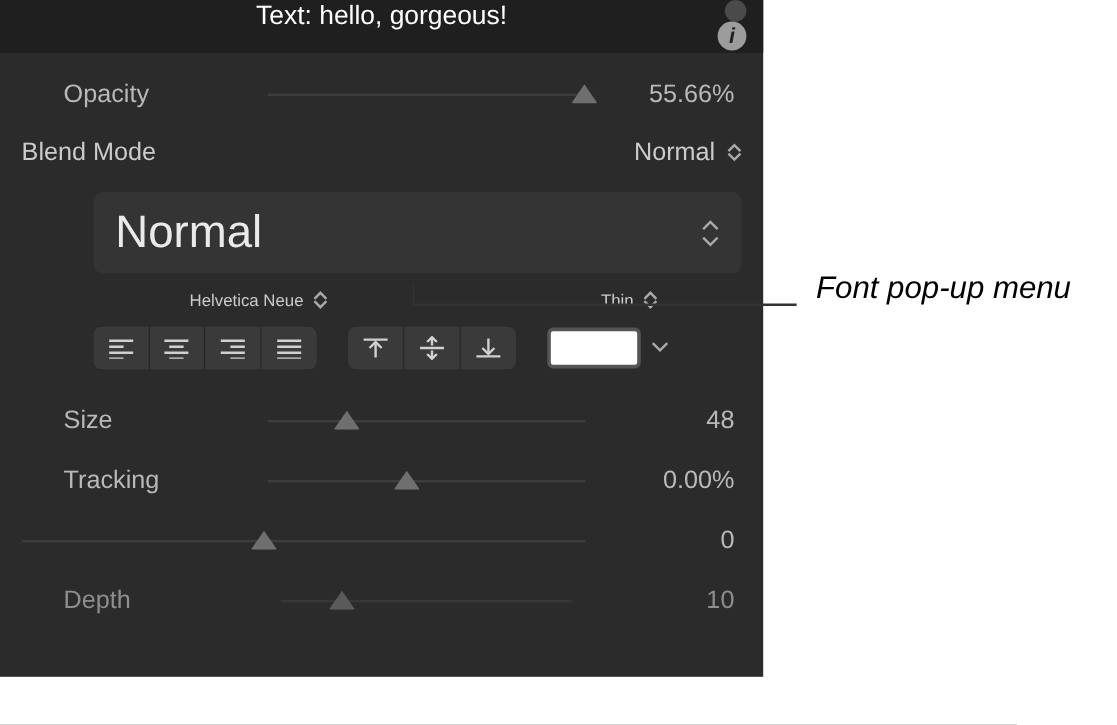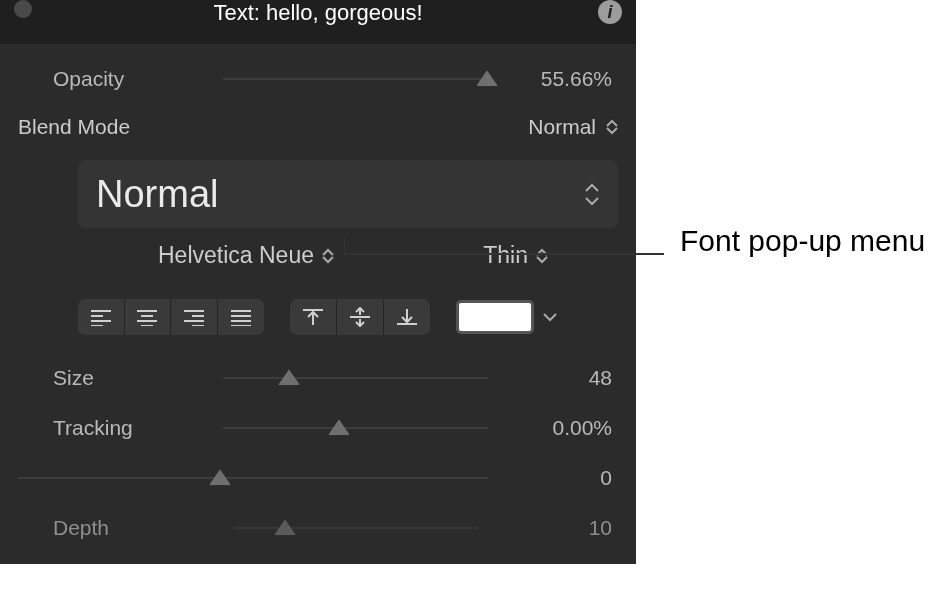--- a/index.html
+++ b/index.html
@@ -19,24 +19,25 @@
       left: 0;
       top: 0;
       width: 636px;
       height: 564px;
       background: #2b2b2b;
       color: #ccc;
     }
     .titlebar {
       height: 44px;
       display: flex;
-      align-items: flex-start;
+      align-items: flex-end;
       padding: 0 14px;
       position: relative;
       background: #1f1f1f;
+      flex-direction: column;
     }
     .traffic-dot {
       width: 18px;
       height: 18px;
       border-radius: 50%;
       background: #4a4a4a;
     }
     .title-text {
       position: absolute;
       left: 0;
@@ -148,23 +149,23 @@
     }
     .big-stepper {
       display: flex;
       flex-direction: column;
       gap: 3px;
     }
     .big-stepper svg { display: block; }
     .font-row {
       display: flex;
       align-items: center;
-      padding: 6px 0 30px 60px;
+      padding: 6px 0 14px 60px;
       width: 540px;
-      font-size: 23px;
+      font-size: 14px;
     }
     .font-menu {
       display: flex;
       align-items: center;
       cursor: pointer;
       padding-left: 80px;
     }
     .weight-menu {
       margin-left: auto;
       display: flex;
@@ -229,23 +230,24 @@
       position: absolute;
       left: 0;
       top: 0;
       width: 320px;
       height: 24px;
     }
     .callout-text {
       position: absolute;
       left: 336px;
       top: -12px;
-      font-size: 30px;
+      font-size: 26px;
       color: #000;
       white-space: nowrap;
+      font-style: italic;
     }
   </style>
 </head>
 <body>
 
 <div class="panel">
 
   <div class="titlebar">
     <div class="traffic-dot"></div>
     <div class="title-text">Text: hello, gorgeous!</div>

